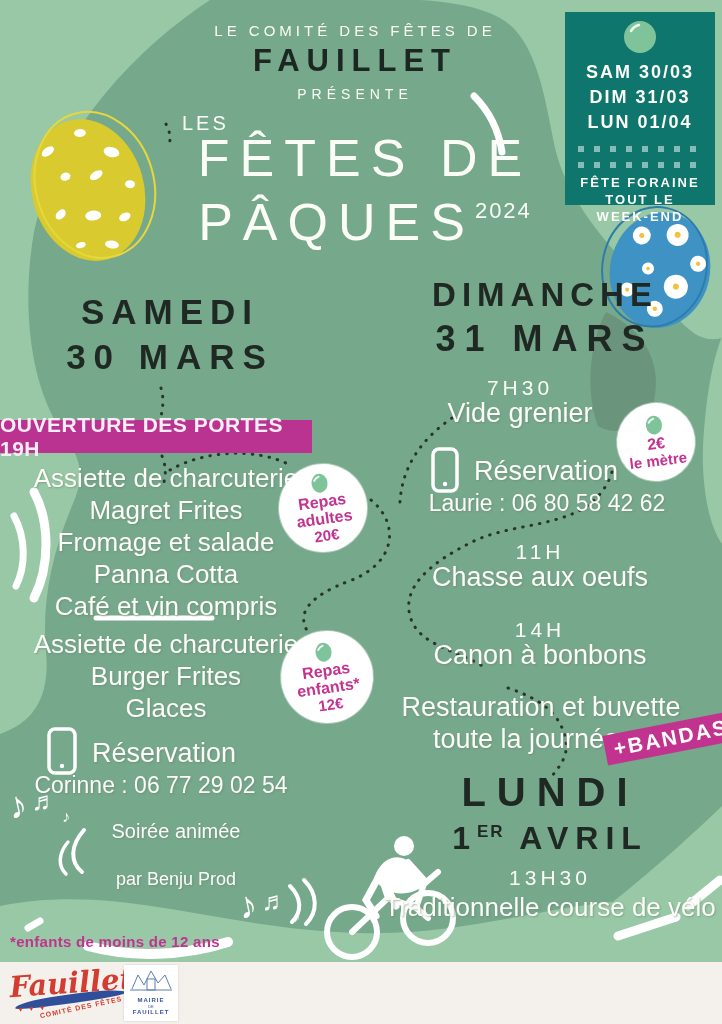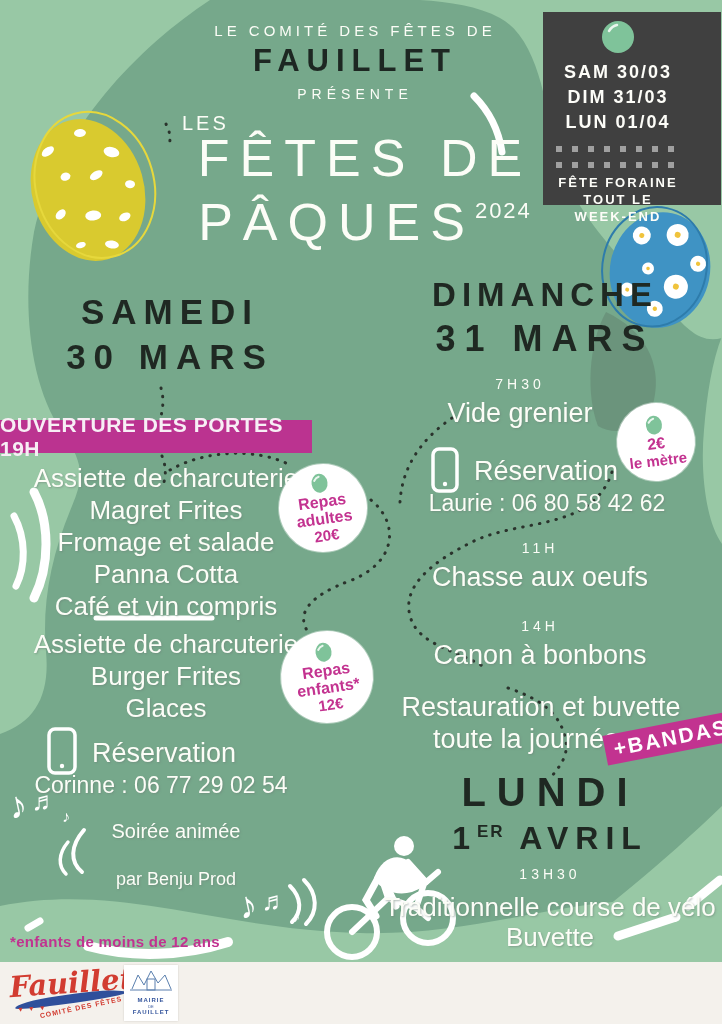--- a/index.html
+++ b/index.html
@@ -12,21 +12,21 @@
   .blk{color:#1f2822;font-weight:700;}
   svg.bg{position:absolute;left:0;top:0;}
   
   .presenter{left:120px;width:470px;top:22px;font-size:15px;letter-spacing:4px;}
   .fau-arc{left:120px;width:470px;top:43px;font-size:31px;letter-spacing:7px;color:#1d2722;font-weight:800;}
   .presente{left:120px;width:470px;top:86px;font-size:14px;letter-spacing:5px;}
   .t-les{left:182px;top:112px;font-size:20px;letter-spacing:3px;}
   .t-main{left:110px;width:510px;font-size:52px;letter-spacing:10px;}
   .t-year{font-size:22px;letter-spacing:2px;position:relative;top:-22px;}
   
-  .date-box{left:543px;top:12px;width:178px;height:193px;background:#404040;}
+  .date-box{left:565px;top:12px;width:150px;height:193px;background:#0f766e;}
   .db-egg{position:absolute;left:58px;top:8px;}
   .db-dates{position:absolute;left:0;top:48px;width:150px;text-align:center;
     color:#fdfdf8;font-weight:700;font-size:18px;letter-spacing:2px;line-height:25px;}
   .dotrow{position:absolute;left:13px;width:124px;height:6px;
     background-image:repeating-linear-gradient(90deg,rgba(255,255,255,.5) 0 6px,rgba(0,0,0,0) 6px 16px);}
   .db-note{position:absolute;left:0;width:150px;text-align:center;color:#fdfdf8;
     font-weight:700;font-size:13px;letter-spacing:2px;line-height:17px;}
   
   .samedi1{left:15px;width:310px;top:292px;font-size:35px;letter-spacing:7px;}
   .samedi2{left:15px;width:310px;top:337px;font-size:35px;letter-spacing:8px;}
@@ -37,21 +37,21 @@
   .lun2 sup{font-size:17px;letter-spacing:2px;}
   
   .ouverture{left:0;top:420px;width:312px;height:33px;background:#bb3390;
     display:flex;align-items:center;justify-content:center;
     color:#f7eef5;font-size:21px;font-weight:600;letter-spacing:.5px;}
   .bandas{left:604px;top:723px;width:134px;height:30px;background:#c23390;
     transform:rotate(-11deg);display:flex;align-items:center;justify-content:center;
     color:#fff;font-size:21px;font-weight:800;letter-spacing:2px;}
   
   .menu{left:10px;width:312px;font-size:26px;line-height:32px;}
-  .ev-time{font-size:14px;letter-spacing:4px;}
+  .ev-time{font-size:21px;letter-spacing:4px;}
   .ev-label{font-size:27px;}
   .resa-label{font-size:27px;}
   .resa-contact{font-size:23px;}
   
   .badge{position:absolute;background:#fff;border-radius:50%;
     display:flex;flex-direction:column;align-items:center;justify-content:center;
     transform:rotate(-8deg);color:#c33390;font-weight:700;box-shadow:0 0 0 1px rgba(255,255,255,.4);}
   .badge .bl{font-size:16px;line-height:17px;}
   .badge .bp{font-size:15px;line-height:17px;}
   .b-adults{left:279px;top:464px;width:88px;height:88px;}
@@ -307,21 +307,20 @@
   <div class="abs w wsh ctr ev-label" style="left:365px;width:322px;top:724px;">toute la journée</div>
 
   <div class="abs bandas">+BANDAS</div>
 
   <div class="abs lun1 blk ctr">LUNDI</div>
   <div class="abs lun2 blk ctr">
     <span>1</span><sup>ER</sup><span> AVRIL</span>
   </div>
   <div class="abs w ctr ev-time" style="left:400px;width:300px;top:866px;">13H30</div>
   <div class="abs w wsh ctr" style="left:378px;width:344px;top:892px;font-size:26px;">Traditionnelle course de vélo</div>
-  <div class="abs w wsh ctr" style="left:378px;width:344px;top:922px;font-size:26px;">Buvette</div>
 
   <div class="abs footer">
     <div class="fau-logo">
       <div class="fau-name">
         <span>Fauillet</span><sup>47</sup>
       </div>
       <div class="fau-swoosh"></div>
       <div class="fau-bunting">▼ ▼ ▼</div>
       <div class="fau-sub">COMITÉ DES FÊTES</div>
     </div>

